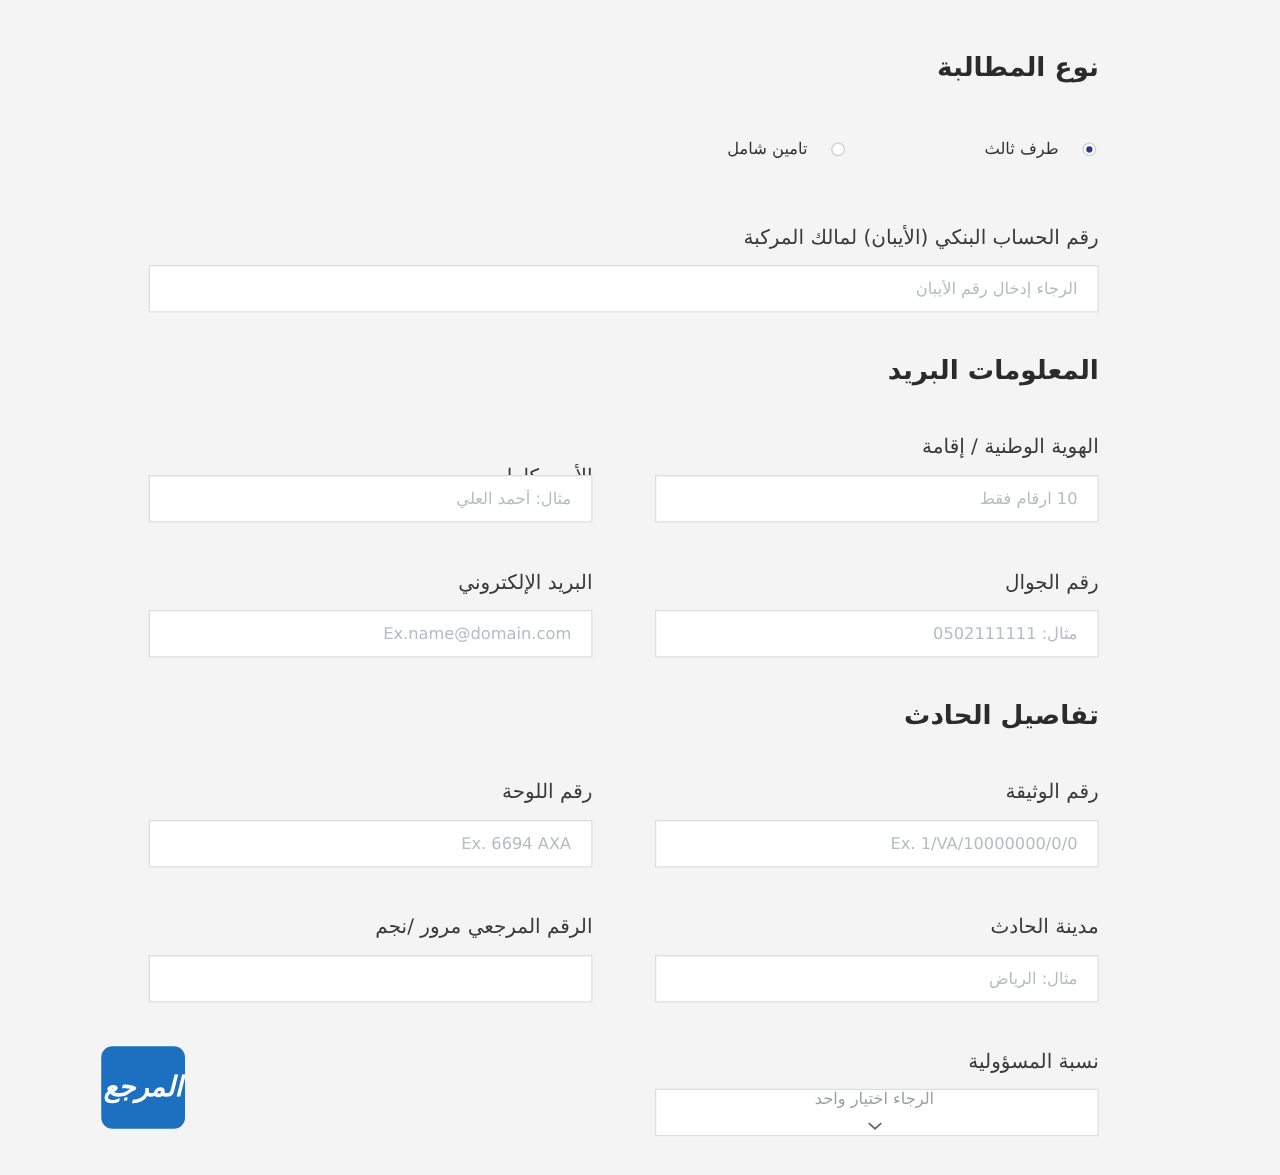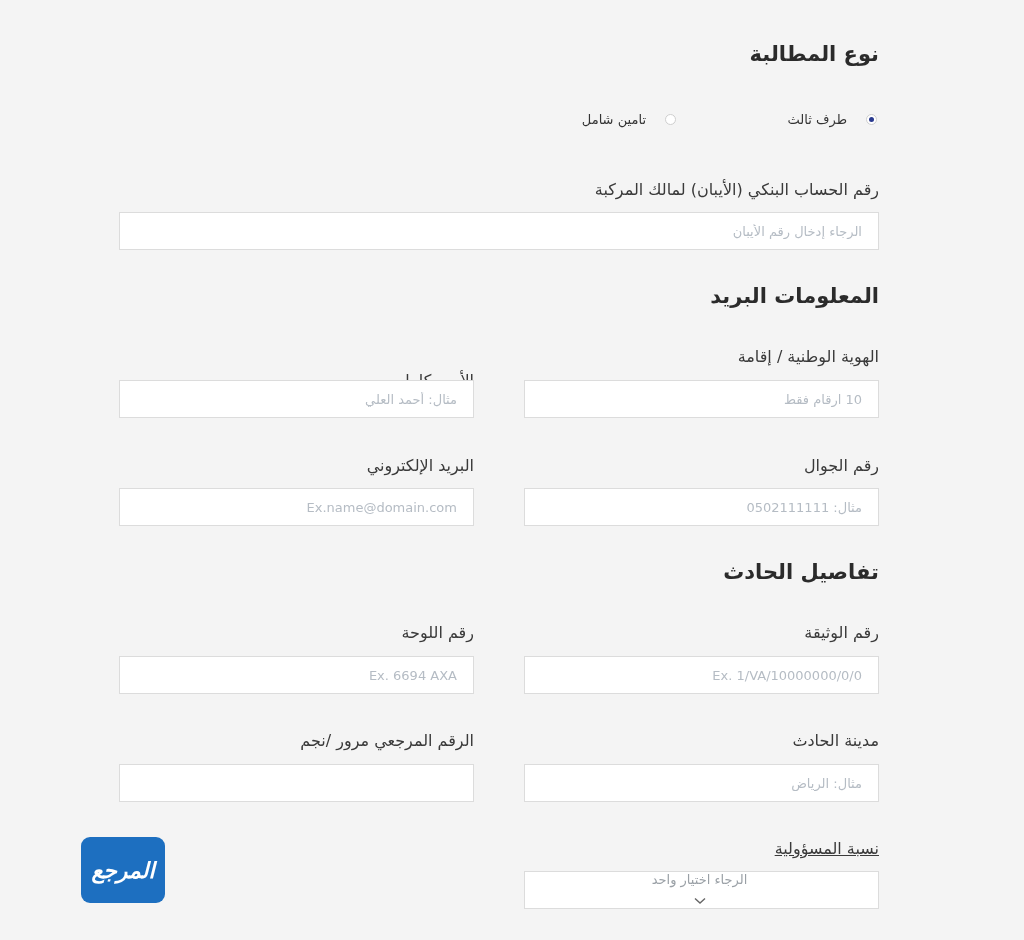--- a/index.html
+++ b/index.html
@@ -115,21 +115,21 @@
       width: 14px;
       height: 14px;
       display: flex;
       align-items: center;
       justify-content: center;
     }
     .logo {
       position: absolute;
       left: 81px;
       top: 837px;
-      width: 84px;
+      width: 67px;
       height: 66px;
       background: #1d6fc0;
       border-radius: 9px;
       display: flex;
       align-items: center;
       justify-content: center;
       color: #fff;
       font-size: 30px;
       font-weight: bold;
       font-style: italic;
@@ -179,21 +179,21 @@
 
   <div class="field-label" style="top:623px; right:405px;">رقم اللوحة</div>
   <input class="input col-left" style="top: 656px;" type="text" placeholder="Ex. 6694 AXA">
 
   <div class="field-label" style="top:731px; right:0;">مدينة الحادث</div>
   <input class="input col-right" style="top: 764px;" type="text" placeholder="مثال: الرياض">
 
   <div class="field-label" style="top:731px; right:405px;">الرقم المرجعي مرور /نجم</div>
   <input class="input col-left" style="top: 764px;" type="text" placeholder="">
 
-  <div class="field-label" style="top:839px; right:0;text-decoration:underline;">نسبة المسؤولية</div>
+  <div class="field-label" style="top:839px; right:0;">نسبة المسؤولية</div>
   <div class="select col-right" style="top:871px;">
     <span class="select-text">الرجاء اختيار واحد</span>
     <span class="chevron">
       <svg width="12" height="8" viewBox="0 0 12 8">
           <path d="M1 1.5 L6 6 L11 1.5" fill="none" stroke="#666" stroke-width="1.4"></path>
         </svg>
     </span>
   </div>
 </div>
 

